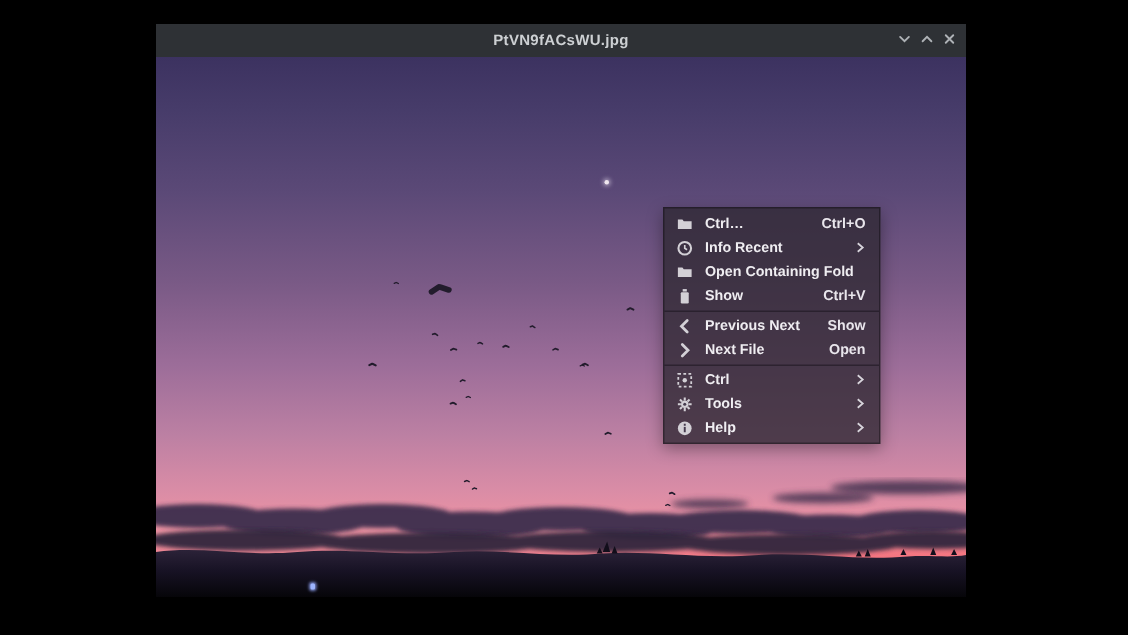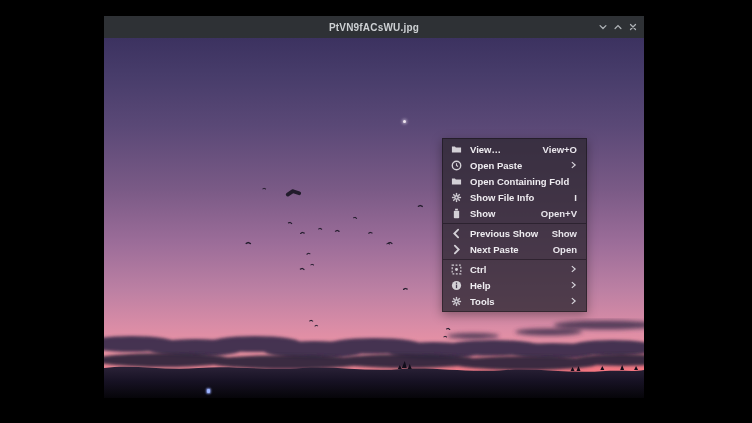--- a/index.html
+++ b/index.html
@@ -178,154 +178,134 @@
     </svg>
 
     <div class="context-menu">
 
       <div class="menu-item">
         <span class="mi-icon">
           <svg viewBox="0 0 12 12">
               <path d="M1 2.6h3.3l1 1.2H11v5.6H1z" fill="currentColor"></path>
             </svg>
         </span>
-        <span class="mi-label">View…</span>
-        <span class="mi-accel">View+O</span>
+        <span class="mi-label">Ctrl…</span>
+        <span class="mi-accel">Ctrl+O</span>
       </div>
 
       <div class="menu-item">
         <span class="mi-icon">
           <svg viewBox="0 0 12 12">
               <circle cx="6" cy="6" r="4.6" fill="none" stroke="currentColor" stroke-width="1.5"></circle>
               <path d="M6 3.6V6l1.7 1.1" fill="none" stroke="currentColor" stroke-width="1.2"></path>
             </svg>
         </span>
-        <span class="mi-label">Open Paste</span>
+        <span class="mi-label">Info Recent</span>
         <span class="mi-sub">
           <svg viewBox="0 0 8 12">
               <path d="M2 2.6 6 6l-4 3.4" fill="none" stroke="currentColor" stroke-width="1.4"></path>
             </svg>
         </span>
       </div>
 
       <div class="menu-item">
         <span class="mi-icon">
           <svg viewBox="0 0 12 12">
               <path d="M1 2.6h3.3l1 1.2H11v5.6H1z" fill="currentColor"></path>
             </svg>
         </span>
         <span class="mi-label">Open Containing Folder</span>
         <span class="mi-accel"></span>
+      </div>
+
+
+      <div class="menu-item">
+        <span class="mi-icon">
+          <svg viewBox="0 0 12 12">
+              <rect x="4.5" y="0.8" width="3" height="1.8" fill="currentColor"></rect>
+              <rect x="3.1" y="3" width="5.8" height="8.2" rx="0.9" fill="currentColor"></rect>
+            </svg>
+        </span>
+        <span class="mi-label">Show</span>
+        <span class="mi-accel">Ctrl+V</span>
+      </div>
+
+      <div class="menu-sep"></div>
+
+      <div class="menu-item">
+        <span class="mi-icon">
+          <svg viewBox="0 0 12 12">
+              <path d="M7.8 1.8 3.6 6l4.2 4.2" fill="none" stroke="currentColor" stroke-width="2" stroke-linecap="round"></path>
+            </svg>
+        </span>
+        <span class="mi-label">Previous Next</span>
+        <span class="mi-accel">Show</span>
+      </div>
+
+      <div class="menu-item">
+        <span class="mi-icon">
+          <svg viewBox="0 0 12 12">
+              <path d="M4.2 1.8 8.4 6l-4.2 4.2" fill="none" stroke="currentColor" stroke-width="2" stroke-linecap="round"></path>
+            </svg>
+        </span>
+        <span class="mi-label">Next File</span>
+        <span class="mi-accel">Open</span>
+      </div>
+
+      <div class="menu-sep"></div>
+
+      <div class="menu-item">
+        <span class="mi-icon">
+          <svg viewBox="0 0 12 12">
+              <rect x="1.3" y="1.3" width="9.4" height="9.4" fill="none" stroke="currentColor" stroke-width="1.3" stroke-dasharray="2 1.7"></rect>
+              <circle cx="6" cy="6" r="1.6" fill="currentColor"></circle>
+            </svg>
+        </span>
+        <span class="mi-label">Ctrl</span>
+        <span class="mi-sub">
+          <svg viewBox="0 0 8 12">
+              <path d="M2 2.6 6 6l-4 3.4" fill="none" stroke="currentColor" stroke-width="1.4"></path>
+            </svg>
+        </span>
       </div>
 
       <div class="menu-item">
         <span class="mi-icon">
           <svg viewBox="0 0 12 12">
               <g stroke="currentColor" stroke-width="1.5">
                 <line x1="6" y1="1" x2="6" y2="3.2"></line>
                 <line x1="6" y1="8.8" x2="6" y2="11"></line>
                 <line x1="1" y1="6" x2="3.2" y2="6"></line>
                 <line x1="8.8" y1="6" x2="11" y2="6"></line>
                 <line x1="2.5" y1="2.5" x2="4" y2="4"></line>
                 <line x1="8" y1="8" x2="9.5" y2="9.5"></line>
                 <line x1="2.5" y1="9.5" x2="4" y2="8"></line>
                 <line x1="8" y1="4" x2="9.5" y2="2.5"></line>
               </g>
               <circle cx="6" cy="6" r="2.7" fill="currentColor"></circle>
               <circle cx="6" cy="6" r="1.1" fill="#453a4e"></circle>
             </svg>
         </span>
-        <span class="mi-label">Show File Info</span>
-        <span class="mi-accel">I</span>
-      </div>
-
-      <div class="menu-item">
-        <span class="mi-icon">
-          <svg viewBox="0 0 12 12">
-              <rect x="4.5" y="0.8" width="3" height="1.8" fill="currentColor"></rect>
-              <rect x="3.1" y="3" width="5.8" height="8.2" rx="0.9" fill="currentColor"></rect>
-            </svg>
-        </span>
-        <span class="mi-label">Show</span>
-        <span class="mi-accel">Open+V</span>
-      </div>
-
-      <div class="menu-sep"></div>
-
-      <div class="menu-item">
-        <span class="mi-icon">
-          <svg viewBox="0 0 12 12">
-              <path d="M7.8 1.8 3.6 6l4.2 4.2" fill="none" stroke="currentColor" stroke-width="2" stroke-linecap="round"></path>
-            </svg>
-        </span>
-        <span class="mi-label">Previous Show</span>
-        <span class="mi-accel">Show</span>
-      </div>
-
-      <div class="menu-item">
-        <span class="mi-icon">
-          <svg viewBox="0 0 12 12">
-              <path d="M4.2 1.8 8.4 6l-4.2 4.2" fill="none" stroke="currentColor" stroke-width="2" stroke-linecap="round"></path>
-            </svg>
-        </span>
-        <span class="mi-label">Next Paste</span>
-        <span class="mi-accel">Open</span>
-      </div>
-
-      <div class="menu-sep"></div>
-
-      <div class="menu-item">
-        <span class="mi-icon">
-          <svg viewBox="0 0 12 12">
-              <rect x="1.3" y="1.3" width="9.4" height="9.4" fill="none" stroke="currentColor" stroke-width="1.3" stroke-dasharray="2 1.7"></rect>
-              <circle cx="6" cy="6" r="1.6" fill="currentColor"></circle>
-            </svg>
-        </span>
-        <span class="mi-label">Ctrl</span>
+        <span class="mi-label">Tools</span>
         <span class="mi-sub">
           <svg viewBox="0 0 8 12">
               <path d="M2 2.6 6 6l-4 3.4" fill="none" stroke="currentColor" stroke-width="1.4"></path>
             </svg>
         </span>
       </div>
 
       <div class="menu-item">
         <span class="mi-icon">
           <svg viewBox="0 0 12 12">
               <circle cx="6" cy="6" r="5" fill="currentColor"></circle>
               <rect x="5.3" y="5" width="1.4" height="3.9" fill="#453a4e"></rect>
               <rect x="5.3" y="2.7" width="1.4" height="1.5" fill="#453a4e"></rect>
             </svg>
         </span>
         <span class="mi-label">Help</span>
-        <span class="mi-sub">
-          <svg viewBox="0 0 8 12">
-              <path d="M2 2.6 6 6l-4 3.4" fill="none" stroke="currentColor" stroke-width="1.4"></path>
-            </svg>
-        </span>
-      </div>
-
-      <div class="menu-item">
-        <span class="mi-icon">
-          <svg viewBox="0 0 12 12">
-              <g stroke="currentColor" stroke-width="1.5">
-                <line x1="6" y1="1" x2="6" y2="3.2"></line>
-                <line x1="6" y1="8.8" x2="6" y2="11"></line>
-                <line x1="1" y1="6" x2="3.2" y2="6"></line>
-                <line x1="8.8" y1="6" x2="11" y2="6"></line>
-                <line x1="2.5" y1="2.5" x2="4" y2="4"></line>
-                <line x1="8" y1="8" x2="9.5" y2="9.5"></line>
-                <line x1="2.5" y1="9.5" x2="4" y2="8"></line>
-                <line x1="8" y1="4" x2="9.5" y2="2.5"></line>
-              </g>
-              <circle cx="6" cy="6" r="2.7" fill="currentColor"></circle>
-              <circle cx="6" cy="6" r="1.1" fill="#453a4e"></circle>
-            </svg>
-        </span>
-        <span class="mi-label">Tools</span>
         <span class="mi-sub">
           <svg viewBox="0 0 8 12">
               <path d="M2 2.6 6 6l-4 3.4" fill="none" stroke="currentColor" stroke-width="1.4"></path>
             </svg>
         </span>
       </div>
 
     </div>
   <div class="bird" style="left: 188px; top: 152px; transform: translate(-50%, -50%) scale(1.9) rotate(-8deg);"></div>
       <div class="bird" style="left: 144px; top: 204px; transform: translate(-50%, -50%) scale(0.7) rotate(0deg);"></div>

